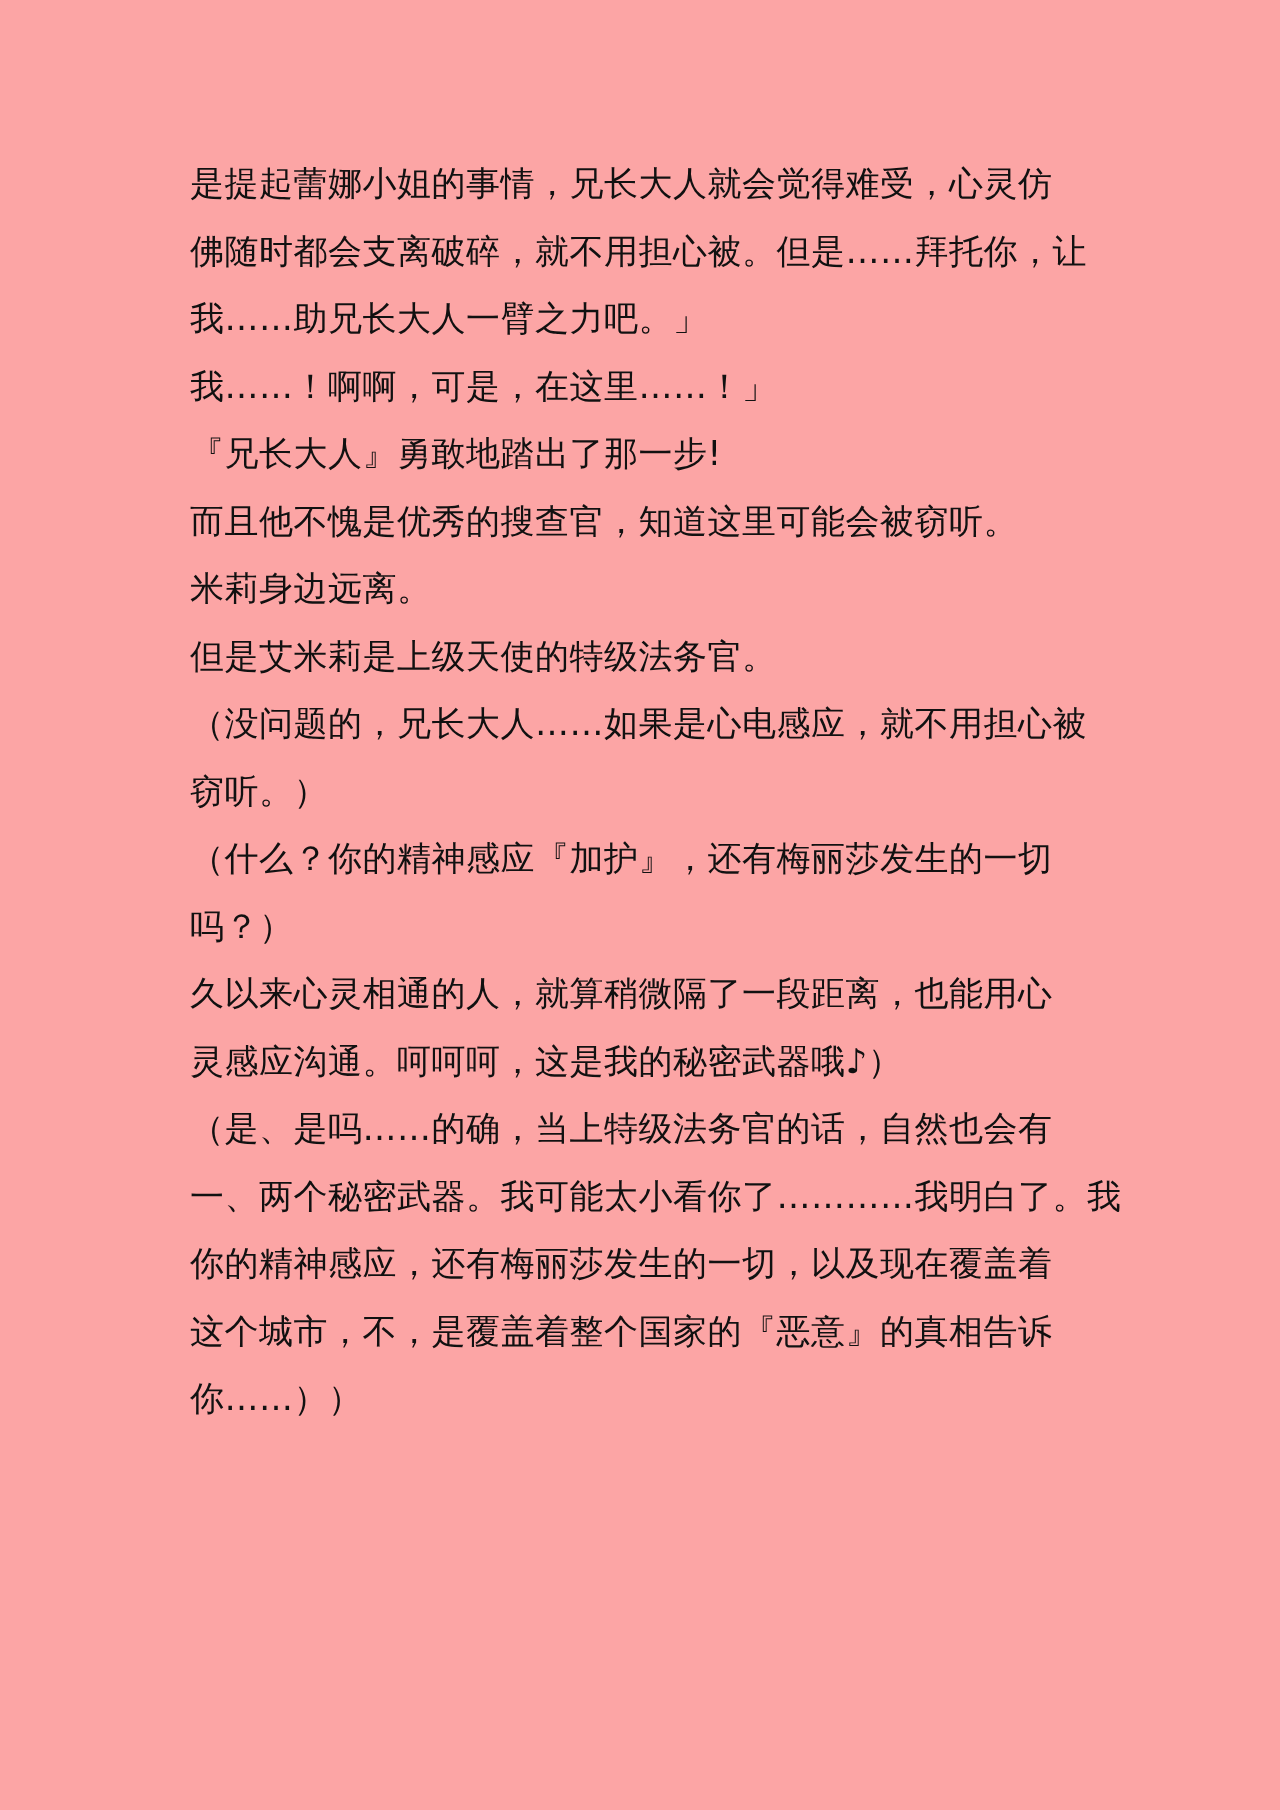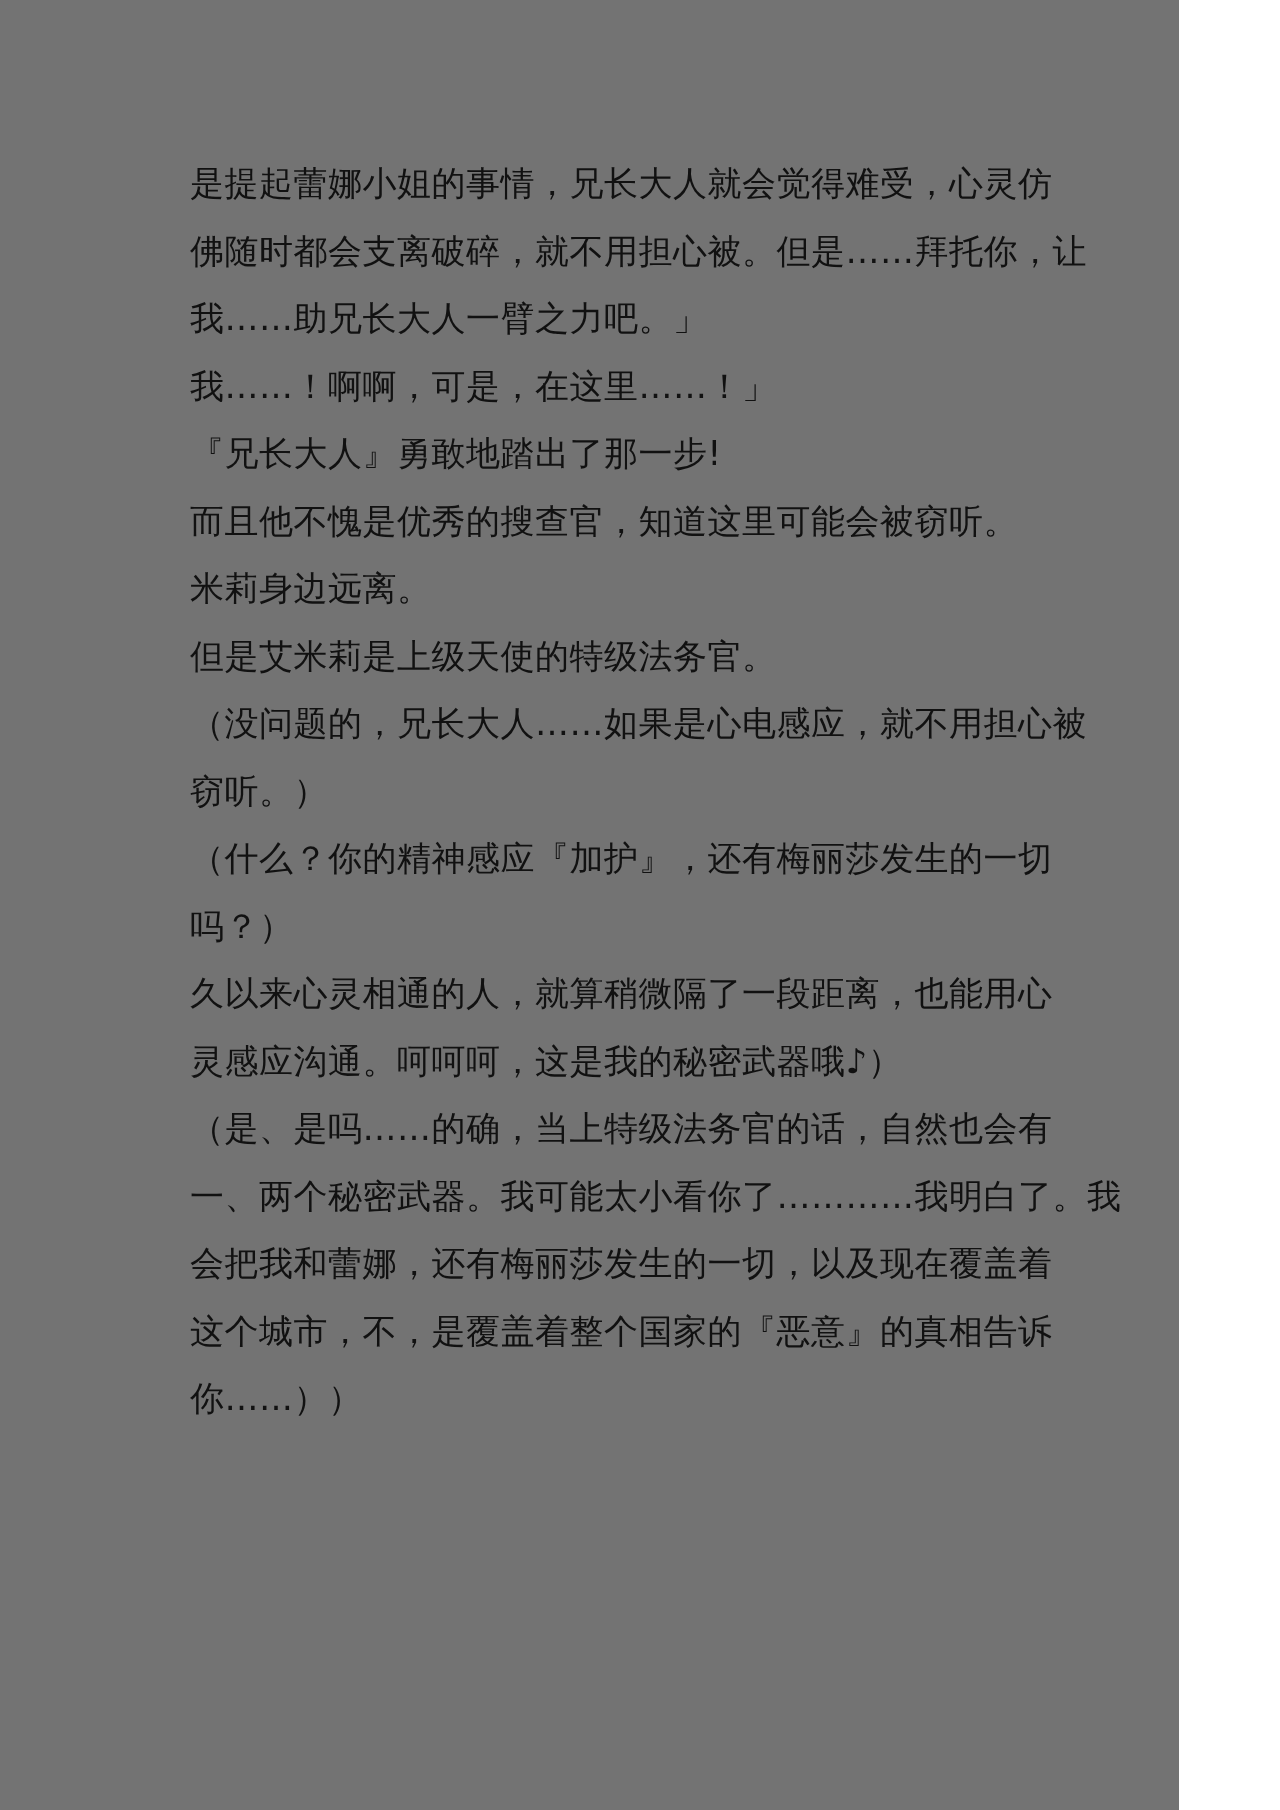--- a/index.html
+++ b/index.html
@@ -7,23 +7,23 @@
     padding: 0;
     background: #ffffff;
   }
   body {
     width: 1280px;
     height: 1810px;
     overflow: hidden;
   }
   .page {
     box-sizing: border-box;
-    width: 1179px;
+    width: 1280px;
     height: 1810px;
-    background: #737373;
+    background: #fca5a5;
     padding: 150px 100px 0 190px;
   }
   .text-block {
     width: 880px;
   }
   .line {
     font-family: "DejaVu Sans", "Liberation Sans", sans-serif;
     font-size: 34px;
     line-height: 67.5px;
     color: #111111;
@@ -45,17 +45,17 @@
     <div class="line">米莉身边远离。</div>
     <div class="line">但是艾米莉是上级天使的特级法务官。</div>
     <div class="line">（没问题的，兄长大人……如果是心电感应，就不用担心被</div>
     <div class="line">窃听。）</div>
     <div class="line">（什么？你的精神感应『加护』，还有梅丽莎发生的一切</div>
     <div class="line">吗？）</div>
     <div class="line">久以来心灵相通的人，就算稍微隔了一段距离，也能用心</div>
     <div class="line">灵感应沟通。呵呵呵，这是我的秘密武器哦♪）</div>
     <div class="line">（是、是吗……的确，当上特级法务官的话，自然也会有</div>
     <div class="line">一、两个秘密武器。我可能太小看你了…………我明白了。我</div>
-    <div class="line">会把我和蕾娜，还有梅丽莎发生的一切，以及现在覆盖着</div>
+    <div class="line">你的精神感应，还有梅丽莎发生的一切，以及现在覆盖着</div>
     <div class="line">这个城市，不，是覆盖着整个国家的『恶意』的真相告诉</div>
     <div class="line">你……））</div>
   </div>
 </div>
 
 </body></html>

